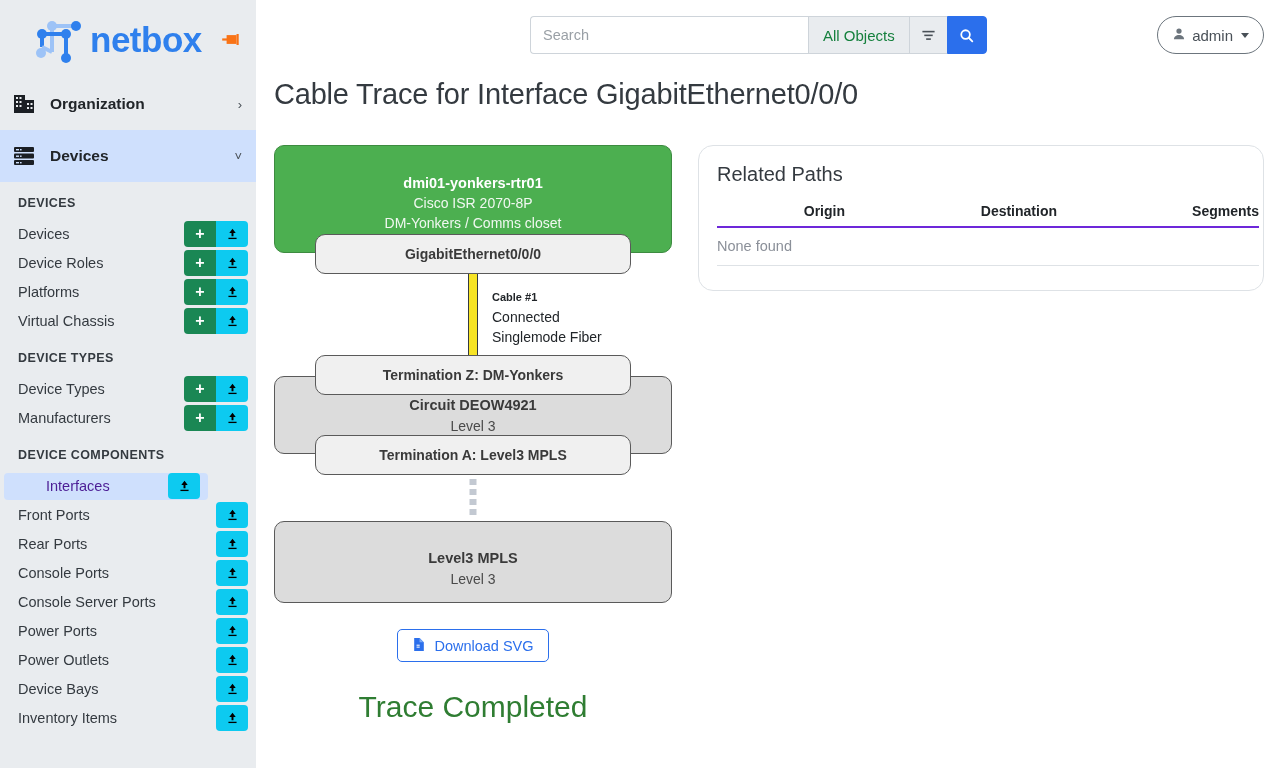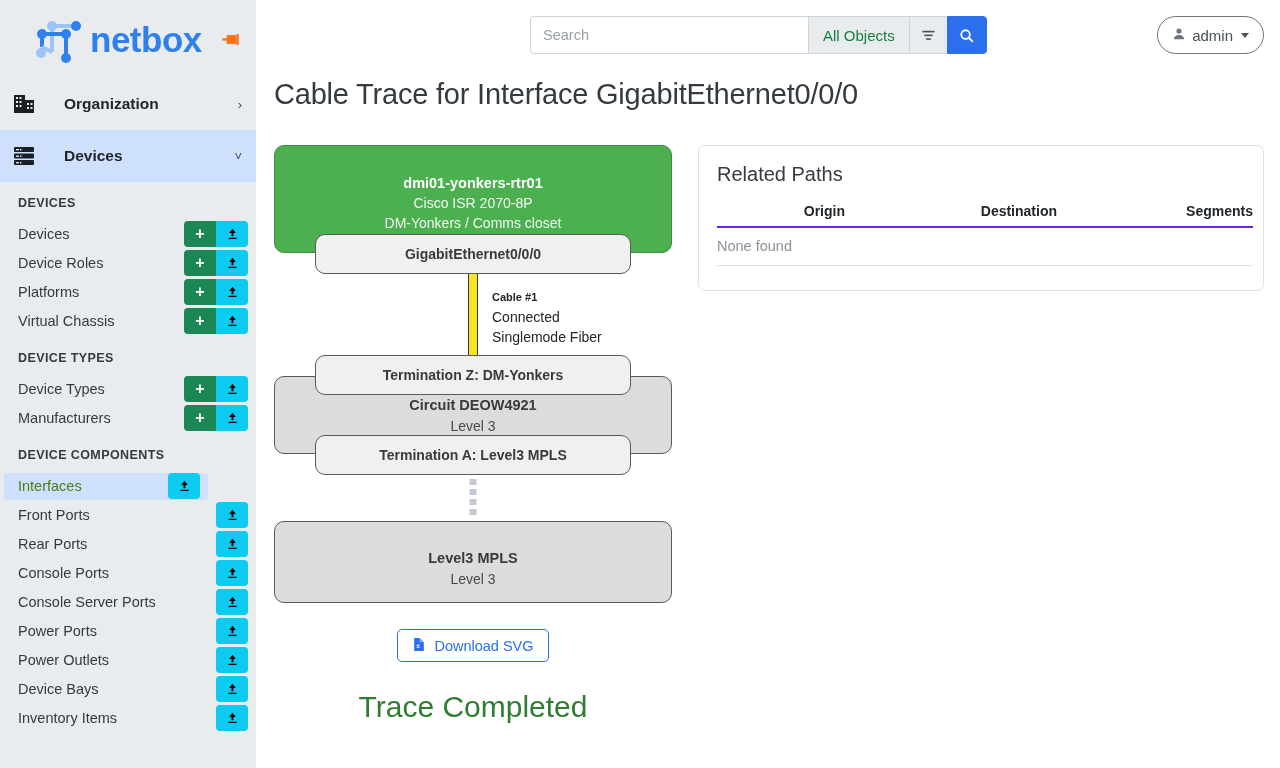--- a/index.html
+++ b/index.html
@@ -21,41 +21,41 @@
   }
   .brand-logo { width: 52px; height: 50px; flex: 0 0 52px; }
   .brand-word {
     font-size: 35px; font-weight: 700; color: #2f80ed;
     letter-spacing: -0.5px; margin-left: 6px; line-height: 1;
   }
   .pin-icon { margin-left: auto; color: #f97316; font-size: 15px; line-height: 1; }
 
   .nav-group {
     height: 52px; display: flex; align-items: center;
-    padding: 0 14px 0 12px; cursor: pointer; gap: 28px;
+    padding: 0 14px 0 12px; cursor: pointer; gap: 14px;
   }
   .nav-group.active { background: #cfe0fd; }
   .nav-group .ng-icon { width: 24px; height: 24px; flex: 0 0 24px; color: #1b1f24; }
   .nav-group .ng-label { font-size: 15.5px; font-weight: 700; color: #212529; }
   .nav-group .ng-caret { margin-left: auto; font-size: 13px; color: #495057; }
 
   .section-head {
     font-size: 12.5px; font-weight: 700; color: #343a40;
     letter-spacing: 0.4px; padding: 14px 0 9px 18px; text-transform: uppercase;
   }
   .nav-item {
     display: flex; align-items: center; height: 27px;
     margin: 2px 0; padding-left: 18px; padding-right: 8px; position: relative;
   }
   .nav-item .ni-label {
     font-size: 14.5px; color: #343a40; cursor: pointer;
     flex: 1 1 auto; line-height: 27px;
   }
   .nav-item.active { background: #cfe0fd; border-radius: 4px; margin-left: 4px; margin-right: 48px; padding-left: 14px; }
-  .nav-item.active .ni-label { color: #4d7c0f; }
+  .nav-item.active .ni-label { color: #4c1d95; margin-left: 28px; }
   .btn-stack { display: flex; position: absolute; right: 8px; top: 0; }
   .mini-btn {
     width: 32px; height: 26px; display: flex; align-items: center;
     justify-content: center; color: #fff; cursor: pointer; font-size: 13px;
     line-height: 1;
   }
   .mini-btn.add { background: #1a8754; border-radius: 4px 0 0 4px; font-size: 16px; font-weight: 700; }
   .mini-btn.imp { background: #0dcaf0; border-radius: 0 4px 4px 0; color: #000; }
   .mini-btn.imp.solo { border-radius: 4px; }
 
@@ -159,22 +159,22 @@
     background: #fff; color: #2b6fec; font-size: 14.5px; cursor: pointer;
   }
   .trace-status {
     text-align: center; color: #2f7d32; font-size: 30px;
     font-weight: 400; padding-top: 28px;
   }
 
   
   .rp-card {
     flex: 0 0 566px; width: 566px; height: 146px;
-    border: 1px solid #dee2e6; border-radius: 7px; background: #fff;
-    padding: 17px 10px 0 18px; align-self: flex-start;
+    border: 1px solid #dee2e6; border-radius: 15px; background: #fff;
+    padding: 17px 4px 0 18px; align-self: flex-start;
   }
   .rp-title { font-size: 20px; color: #343a40; font-weight: 400; padding-bottom: 13px; }
   table.rp-table { width: 100%; border-collapse: collapse; }
   table.rp-table th {
     text-align: right; font-size: 14px; font-weight: 700; color: #212529;
     padding: 4px 0 7px 0; border-bottom: 2px solid #6d28d9;
   }
   table.rp-table td {
     font-size: 14.5px; color: #8b9099; padding: 10px 0 11px 0;
     border-bottom: 1px solid #dee2e6;

